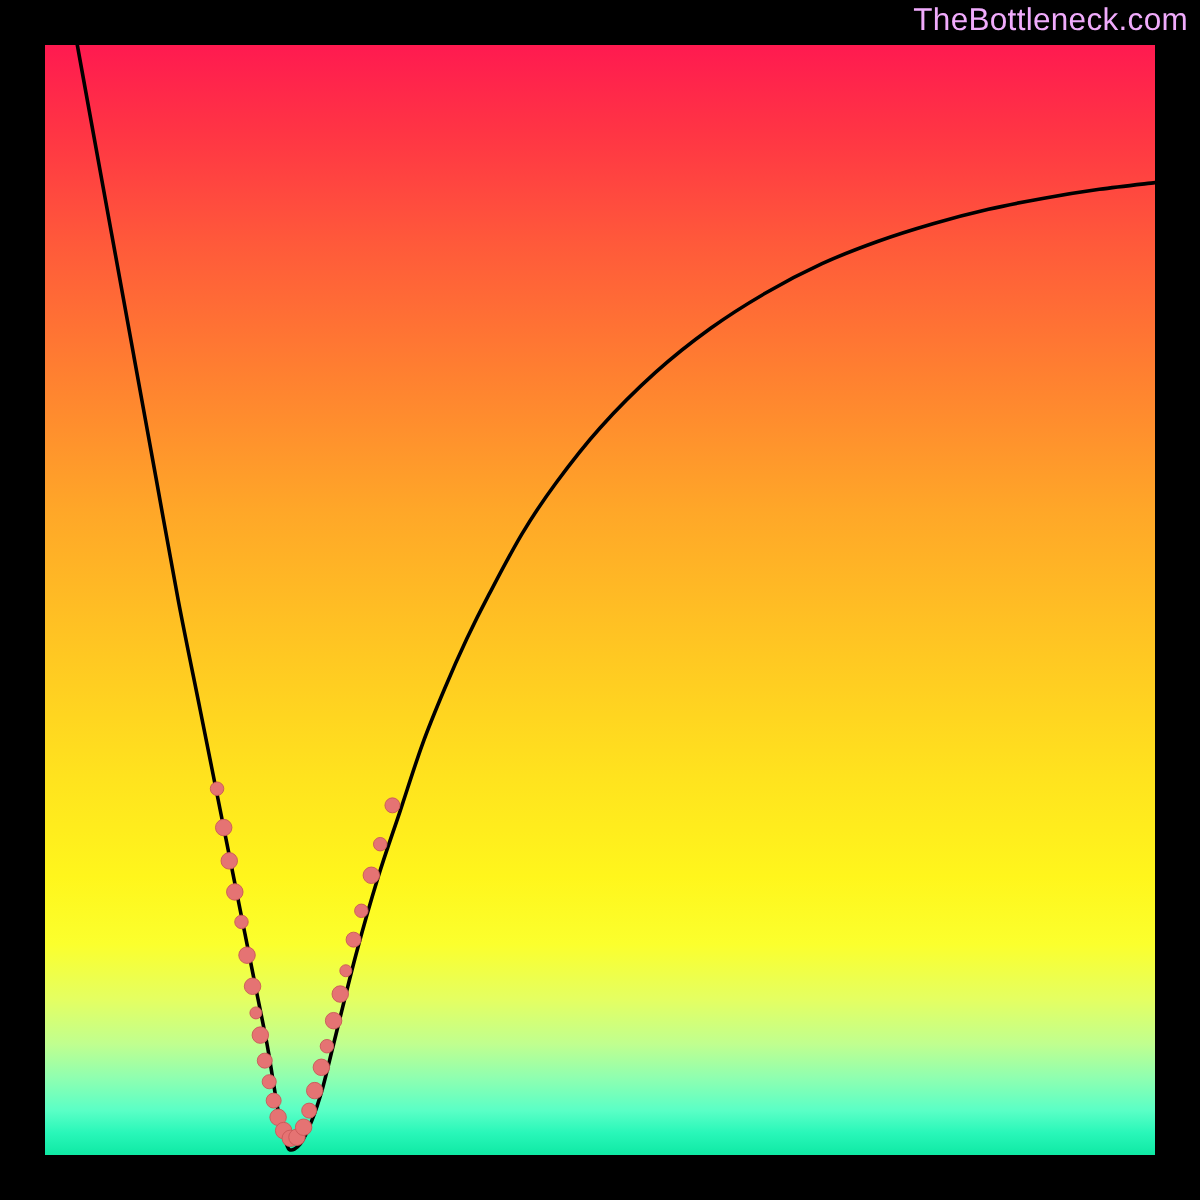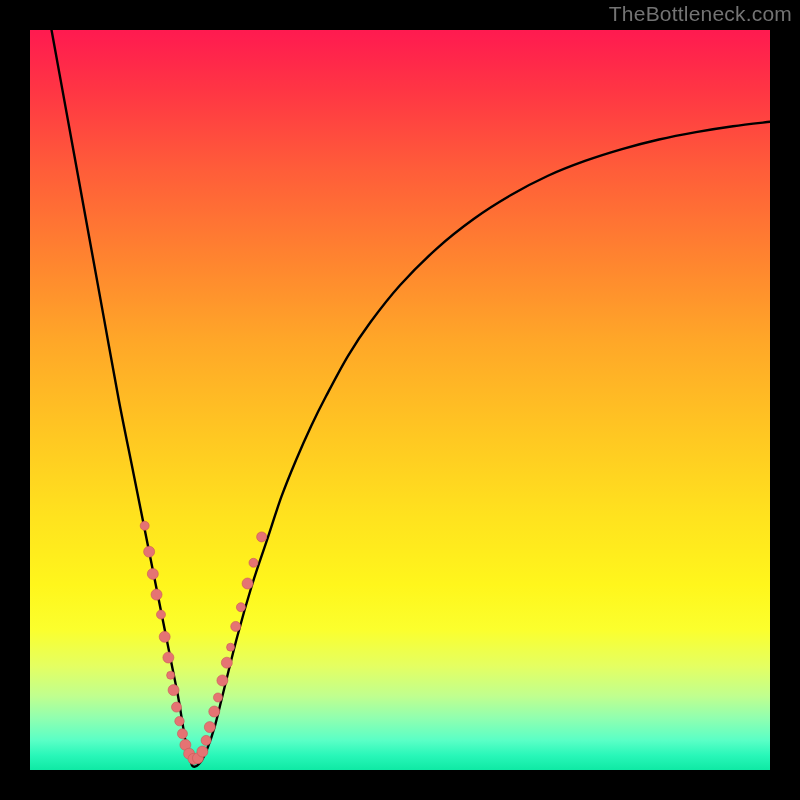--- a/index.html
+++ b/index.html
@@ -56,21 +56,21 @@
     position: absolute;
     left: 0;
     top: 0;
     width: 740px;
     height: 740px;
   }
   .watermark {
     position: absolute;
     top: 2px;
     right: 8px;
-    color: #737373;
+    color: #f0abfc;
     font-size: 21px;
     font-weight: 500;
     letter-spacing: 0.2px;
     margin-left: 19px;
   }
 </style>
 </head>
 <body>
 
 <div class="frame">

